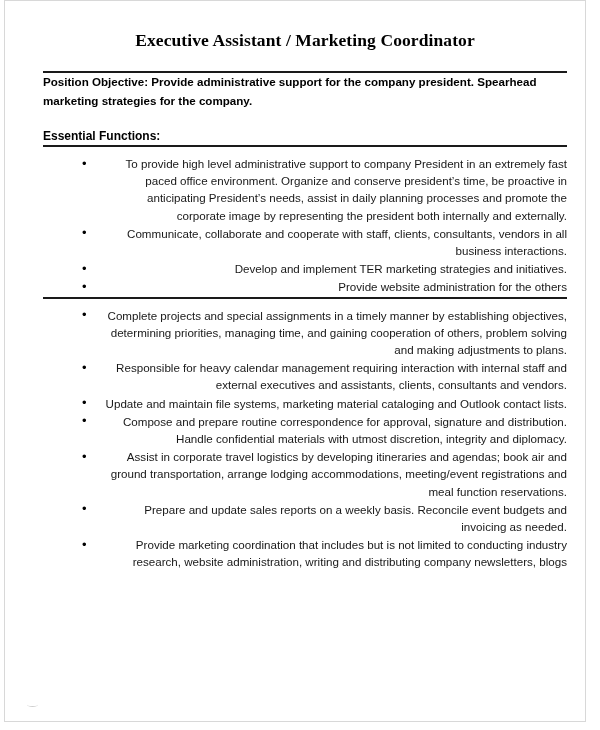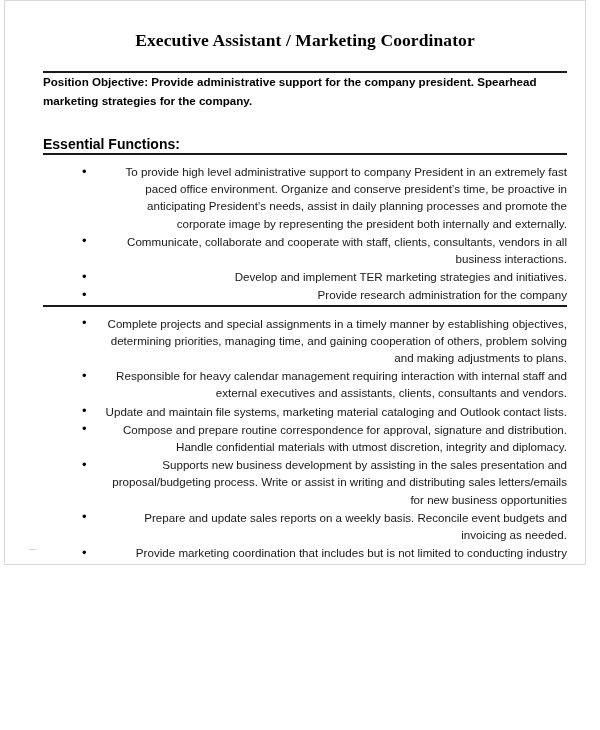--- a/index.html
+++ b/index.html
@@ -11,21 +11,21 @@
     width: 600px;
     height: 730px;
     font-family: "Liberation Sans", sans-serif;
     -webkit-font-smoothing: antialiased;
   }
 
   #page {
     position: relative;
     box-sizing: border-box;
     width: 582px;
-    height: 565px;
+    height: 722px;
     margin: 0 0 0 4px;
     background: #ffffff;
     border: 1px solid #d8d8d8;
     overflow: hidden;
   }
 
   #doc-body {
     position: absolute;
     left: 38px;
     top: 0;
@@ -60,24 +60,24 @@
   .para {
     font-family: "Liberation Sans", sans-serif;
     font-weight: bold;
     font-size: 11.6px;
     line-height: 18.5px;
     color: #000000;
   }
   .section-heading {
     font-family: "Liberation Sans", sans-serif;
     font-weight: bold;
-    font-size: 14px;
+    font-size: 12px;
     line-height: 16px;
     color: #000000;
-    margin-top: 26px;
+    margin-top: 18px;
   }
 
   
   .bullets {
     list-style: none;
     margin: 0;
     padding: 0;
     text-align: right;
   }
   .bullets.first { margin-top: 8px; }
@@ -125,31 +125,31 @@
 
     <div class="para">Position Objective:  Provide administrative support for the company president.  Spearhead marketing strategies for the company.</div>
 
     <div class="section-heading">Essential Functions:</div>
     <hr class="rule rule-tight">
 
     <ul class="bullets first">
       <li>To provide high level administrative support to company President in an extremely fast paced office environment.  Organize and conserve president’s time, be proactive in anticipating President’s needs, assist in daily planning processes and promote the corporate image by representing the president both internally and externally.</li>
       <li>Communicate, collaborate and cooperate with staff, clients, consultants, vendors in all business interactions.</li>
       <li>Develop and implement TER marketing strategies and initiatives.</li>
-      <li>Provide research administration for the company</li>
+      <li>Provide website administration for the others</li>
     </ul>
 
     <hr class="rule rule-tight">
 
     <ul class="bullets first">
       <li>Complete projects and special assignments in a timely manner by establishing objectives, determining priorities, managing time, and gaining cooperation of others, problem solving and making adjustments to plans.</li>
       <li>Responsible for heavy calendar management requiring interaction with internal staff and external executives and assistants, clients, consultants and vendors.</li>
       <li>Update and maintain file systems, marketing material cataloging and Outlook contact lists.</li>
       <li>Compose and prepare routine correspondence for approval, signature and distribution. Handle confidential materials with utmost discretion, integrity and diplomacy.</li>
-      <li>Supports new business development by assisting in the sales presentation and proposal/budgeting process. Write or assist in writing and distributing sales letters/emails for new business opportunities</li>
+      <li>Assist in corporate travel logistics by developing itineraries and agendas; book air and ground transportation, arrange lodging accommodations, meeting/event registrations and meal function reservations.</li>
       <li>Prepare and update sales reports on a weekly basis. Reconcile event budgets and invoicing as needed.</li>
       <li>Provide marketing coordination that includes but is not limited to conducting industry research, website administration, writing and distributing company newsletters, blogs</li>
     </ul>
 
   </div>
 
   <div class="smudge"></div>
 </div>
 
 </body></html>

